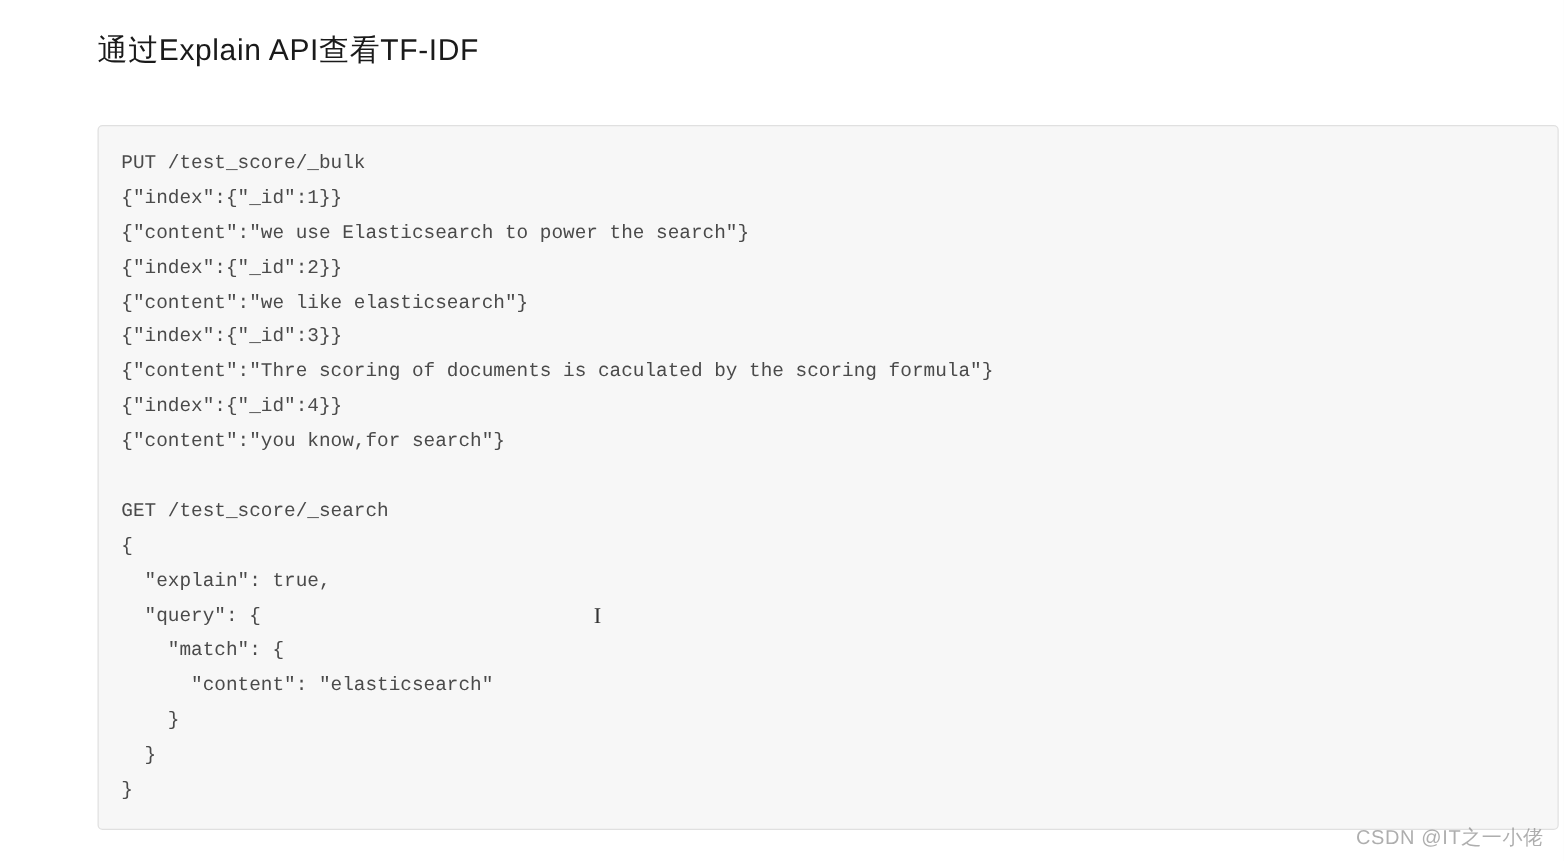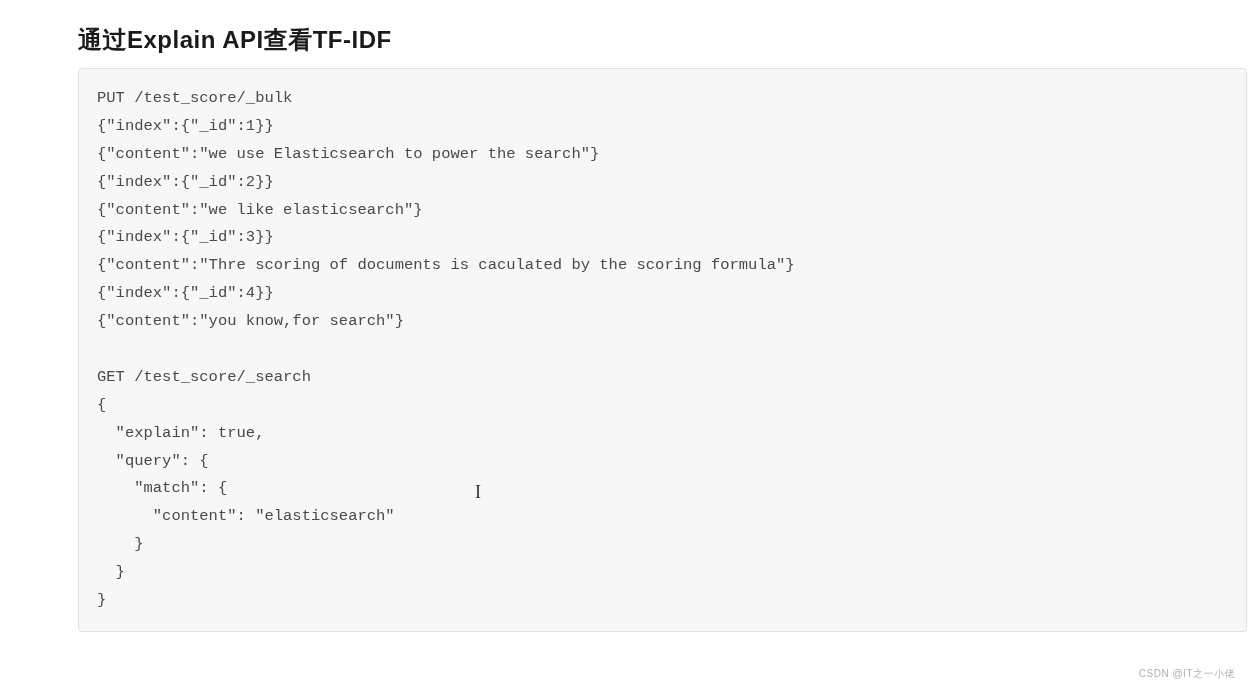--- a/index.html
+++ b/index.html
@@ -9,23 +9,23 @@
       width: 1251px;
       height: 689px;
       position: relative;
       color: #333;
     }
     .content {
       padding: 24px 0 0 78px;
     }
     .heading {
       font-size: 24px;
-      font-weight: 700;
+      font-weight: 400;
       color: #1a1a1a;
-      margin-bottom: 12px;
+      margin-bottom: 44px;
       letter-spacing: 0.5px;
     }
     .subtext {
       font-size: 16px;
       color: #333;
       margin-bottom: 22px;
       letter-spacing: 1px;
     }
     .code-block {
       background: #f7f7f7;
@@ -37,21 +37,21 @@
       line-height: 1.8;
       color: #4a4a4a;
       white-space: pre;
       overflow: hidden;
       margin-right: 4px;
     }
     .watermark {
       position: absolute;
       right: 16px;
       bottom: 8px;
-      font-size: 10px;
+      font-size: 16px;
       color: rgba(120, 120, 120, 0.6);
       letter-spacing: 0.5px;
     }
     .cursor-mark {
       position: absolute;
       left: 475px;
       top: 482px;
       font-family: serif;
       color: #333;
       font-size: 18px;

